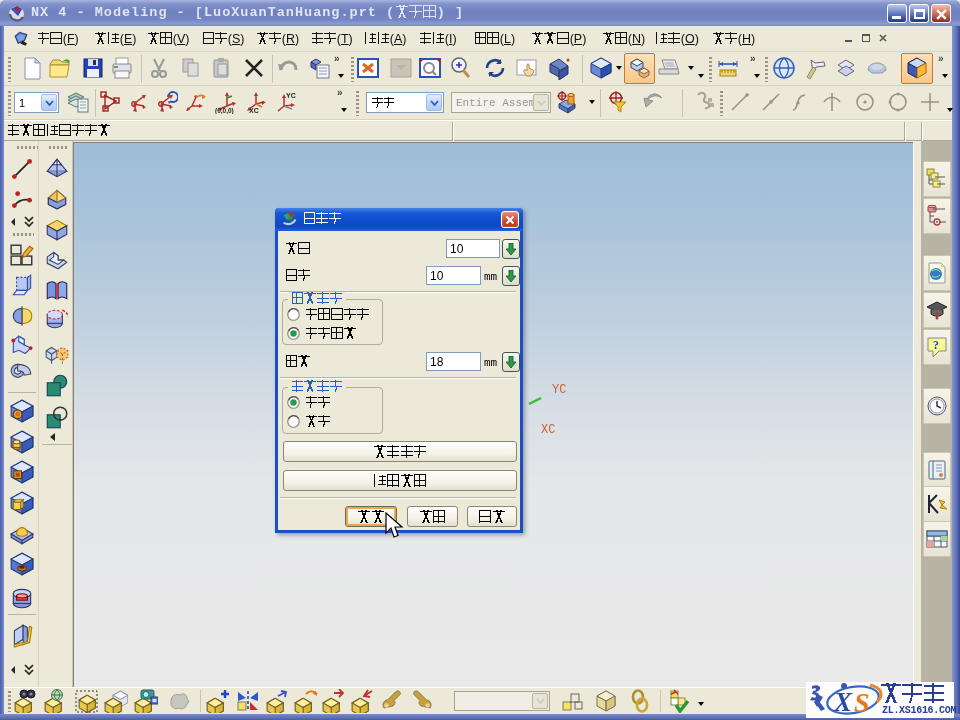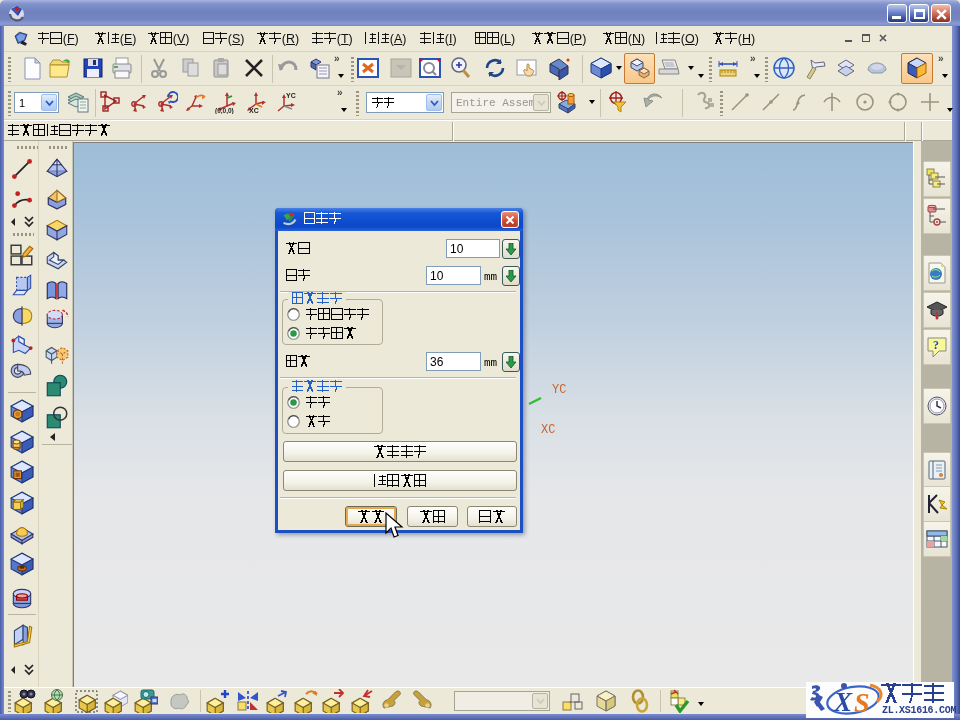--- a/index.html
+++ b/index.html
@@ -22,20 +22,21 @@
 .xpbtn{background:linear-gradient(#fefefe,#f4f2e8 60%,#e4e0cf);border:1px solid #8a8873;border-radius:3px;display:flex;align-items:center;justify-content:center;font-size:13px;color:#000}
 </style></head><body>
 <div class="abs" style="left:0;top:0;width:960px;height:26px;background:linear-gradient(180deg,#a8b4e0 0,#8093cc 15%,#7081bd 45%,#7485c2 75%,#8b9cd4 92%,#7487c4 100%);border-radius:5px 5px 0 0;">
     <svg class="ico" style="left:7px;top:4px" width="19" height="19" viewBox="0 0 19 19">
       <circle cx="9.5" cy="10" r="7.5" fill="#d8dce8"></circle>
       <path d="M3 10a7 7 0 0 0 13 3" fill="none" stroke="#555c70" stroke-width="2.4"></path>
       <path d="M4 5l6-3 5 3-4 7z" fill="#2a3f9e"></path>
       <path d="M5 5l5-2.5L14 5l-4 5z" fill="#3a55c8"></path>
       <path d="M7 3.5l3 4 3-2.5-3-2z" fill="#c02020"></path>
     </svg>
+    <span class="abs" style="left:31px;top:5px;font-family:'Liberation Mono',monospace;font-weight:bold;font-size:13.5px;color:#dfe5f5;--k:#dfe5f5;letter-spacing:1px">NX 4 - Modeling - [LuoXuanTanHuang.prt (<i class="h hc"></i><i class="h hf"></i><i class="h he"></i>) ]</span>
     <div class="abs" style="left:887px;top:4px;width:20px;height:19px;border-radius:3px;border:1px solid #fff;background:linear-gradient(#8ba0dd,#3a57b4);box-shadow:inset 0 -8px 8px -6px rgba(0,0,30,.5), inset 0 8px 8px -6px rgba(255,255,255,.6)">
       <div class="abs" style="left:4px;top:11px;width:9px;height:3px;background:#fff"></div>
     </div>
     <div class="abs" style="left:909px;top:4px;width:20px;height:19px;border-radius:3px;border:1px solid #fff;background:linear-gradient(#8ba0dd,#3a57b4);box-shadow:inset 0 -8px 8px -6px rgba(0,0,30,.5), inset 0 8px 8px -6px rgba(255,255,255,.6)">
       <div class="abs" style="left:4px;top:4px;width:11px;height:10px;border:2px solid #fff;border-top-width:3px"></div>
     </div>
     <div class="abs" style="left:931px;top:4px;width:20px;height:19px;border-radius:3px;border:1px solid #fff;background:linear-gradient(#e89078,#c64a30);box-shadow:inset 0 -8px 8px -6px rgba(0,0,30,.5), inset 0 8px 8px -6px rgba(255,255,255,.6)">
       <svg class="ico" style="left:3px;top:2.5px" width="13" height="13" viewBox="0 0 12 12">
         <path d="M2 2l8 8M10 2l-8 8" stroke="#fff" stroke-width="2.2"></path>
       </svg>
@@ -774,21 +775,21 @@
         <path d="M1.5 4a5 5 0 0 1 9-1" fill="none" stroke="#555" stroke-width="1.1"></path>
       </svg>
       <span class="abs" style="left:27px;top:77px;font-size:12.5px;color:#000;--k:#000"><i class="h hf"></i><i class="h he"></i><i class="h ha"></i><i class="h hf"></i><i class="h hf"></i></span>
       <svg class="ico" style="left:9px;top:96px" width="13" height="13" viewBox="0 0 12 12">
         <circle cx="6" cy="6" r="5.3" fill="#fff" stroke="#888" stroke-width="1.1"></circle>
         <path d="M1.5 4a5 5 0 0 1 9-1" fill="none" stroke="#555" stroke-width="1.1"></path>
         <circle cx="6" cy="6" r="3" fill="#2a9a48"></circle>
       </svg>
       <span class="abs" style="left:27px;top:96px;font-size:12.5px;color:#000;--k:#000"><i class="h hf"></i><i class="h hf"></i><i class="h he"></i><i class="h hc"></i></span>
       <span class="abs" style="left:7px;top:124px;font-size:12.5px;color:#000;--k:#000"><i class="h he"></i><i class="h hc"></i></span>
-      <div class="abs" style="left:148px;top:121px;width:55px;height:19px;background:#fff;border:1px solid #7f9db9;font-size:12px;padding:2px 0 0 3px;font-family:'Liberation Sans'">36</div>
+      <div class="abs" style="left:148px;top:121px;width:55px;height:19px;background:#fff;border:1px solid #7f9db9;font-size:12px;padding:2px 0 0 3px;font-family:'Liberation Sans'">18</div>
       <span class="abs" style="left:206px;top:126px;font-size:11px;font-family:'Liberation Mono',monospace">mm</span>
       <div class="abs" style="left:224px;top:121px;width:18px;height:20px;background:linear-gradient(#f8f6ee,#e0dcc8);border:1.5px solid #3a5a5a;border-radius:3px"></div>
       <svg class="ico" style="left:228px;top:125px" width="10" height="12" viewBox="0 0 10 12">
         <path d="M3 0h4v6h3l-5 6-5-6h3z" fill="#2a9a48" stroke="#14532d" stroke-width=".8"></path>
       </svg>
       <div class="abs" style="left:2px;top:146px;width:236px;height:2px;border-top:1px solid #b8b4a0;border-bottom:1px solid #fff"></div>
       <div class="abs" style="left:4px;top:156px;width:101px;height:47px;border:1px solid #b0ac98;border-radius:4px"></div>
       <span class="abs" style="left:10px;top:149px;background:#ece9d8;padding:0 3px;font-size:12.5px;color:#2060c8;--k:#2060c8"><i class="h hb"></i><i class="h hc"></i><i class="h hb"></i><i class="h hf"></i></span>
       <svg class="ico" style="left:9px;top:165px" width="13" height="13" viewBox="0 0 12 12">
         <circle cx="6" cy="6" r="5.3" fill="#fff" stroke="#888" stroke-width="1.1"></circle>

